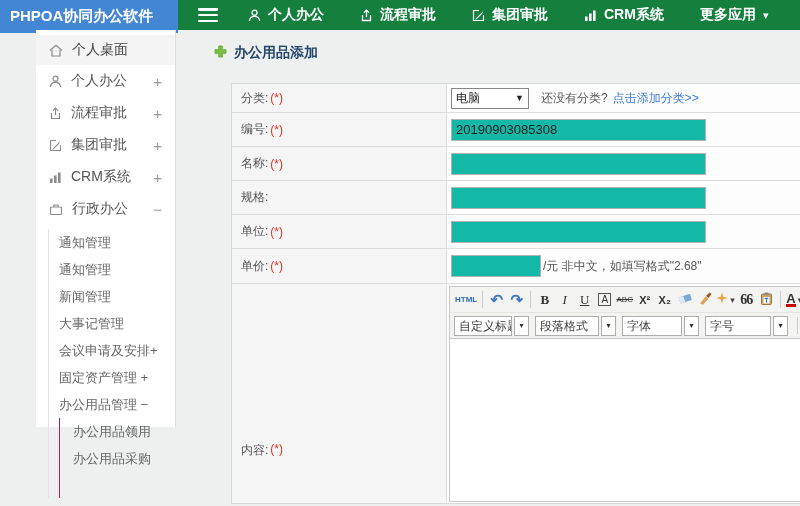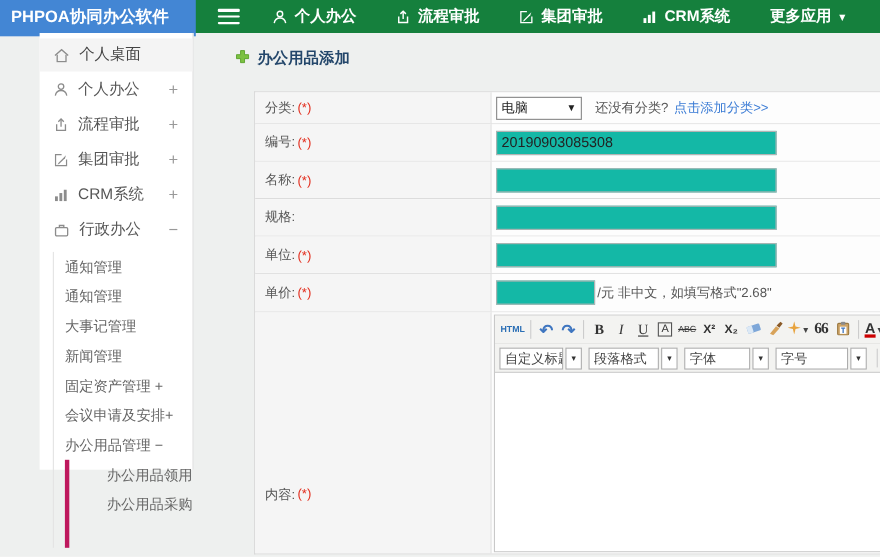--- a/index.html
+++ b/index.html
@@ -23,21 +23,21 @@
   .layout { display:flex; height:397px;padding-left:36px; }
   .sidebar { width:140px; background:#fff; border-right:1px solid #ddd; padding-top:5px; flex:none; }
   .side-item { height:32px; display:flex; align-items:center; padding:0 13px; gap:9px;
     font-size:14px; color:#555; cursor:pointer; }
   .side-item.active { height:30px; background:#f4f4f4; color:#444; }
   .side-item svg { display:block; flex:none; }
   .expand { margin-left:auto; color:#999; font-size:15px; font-weight:normal; }
   .submenu { margin:4px 0 0 12px; border-left:1px solid #e3e3e3; min-height:260px; }
   .sub-item { height:27px; line-height:27px; padding-left:10px; font-size:13px; color:#666;
     white-space:nowrap; cursor:pointer; }
-  .subsub { margin-left:10px; border-left:4px solid #be185d; min-height:80px;text-align:right; }
+  .subsub { margin-left:10px; border-left:1px solid #be185d; min-height:80px; }
   .subsub .sub-item { padding-left:13px; }
 
   
   .main { flex:1; position:relative; }
   .page-title { margin:15px 0 0 38px; display:flex; align-items:center; gap:7px;
     color:#24476b; font-weight:bold; font-size:14px; height:16px; }
 
   .form { margin:22px 0 0 55px; width:606px; border:1px solid #d8d8d8; border-right:none; background:#fdfdfd; }
   .frow { display:flex; border-bottom:1px solid #dcdcdc; }
   .fl { width:215px; flex:none; padding-left:9px; background:#f5f5f5; border-right:1px solid #dcdcdc;
@@ -205,24 +205,24 @@
             <path d="M5 4V2h4v2"></path>
           </svg>
         </span>
       <span>行政办公</span>
       <span class="expand">−</span>
     </div>
 
     <div class="submenu">
       <div class="sub-item">通知管理</div>
       <div class="sub-item">通知管理</div>
+      <div class="sub-item">新闻管理</div>
       <div class="sub-item">大事记管理</div>
-      <div class="sub-item">新闻管理</div>
+      <div class="sub-item">会议申请及安排+</div>
       <div class="sub-item">固定资产管理 +</div>
-      <div class="sub-item">会议申请及安排+</div>
       <div class="sub-item">办公用品管理 −</div>
       <div class="subsub">
         <div class="sub-item">办公用品领用</div>
         <div class="sub-item">办公用品采购</div>
       </div>
     </div>
   </aside>
 
   <main class="main">
     <div class="page-title">

